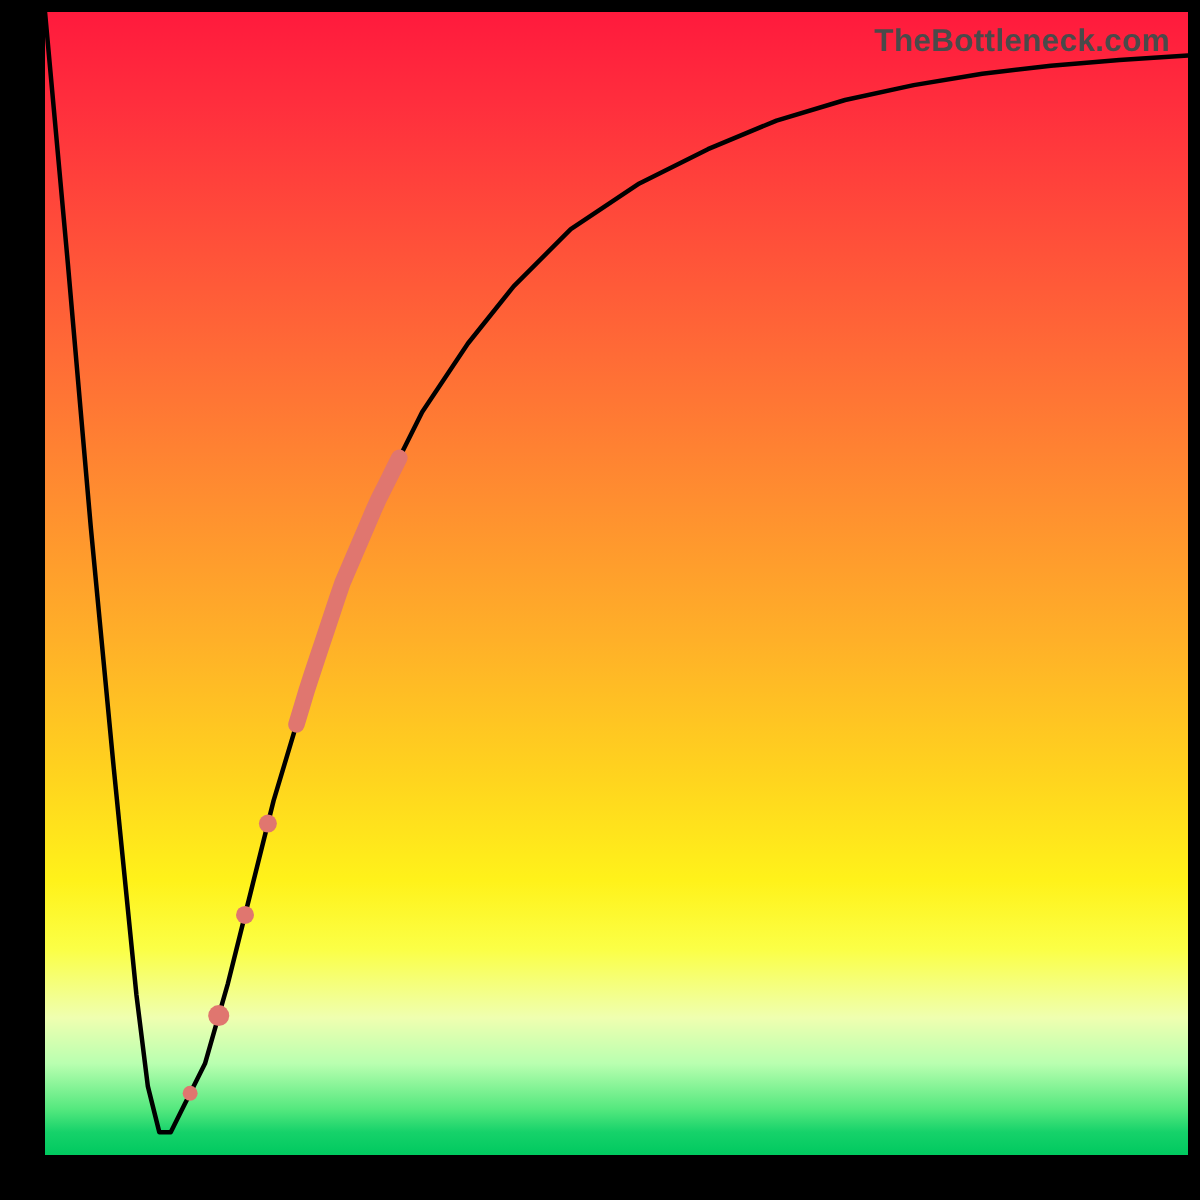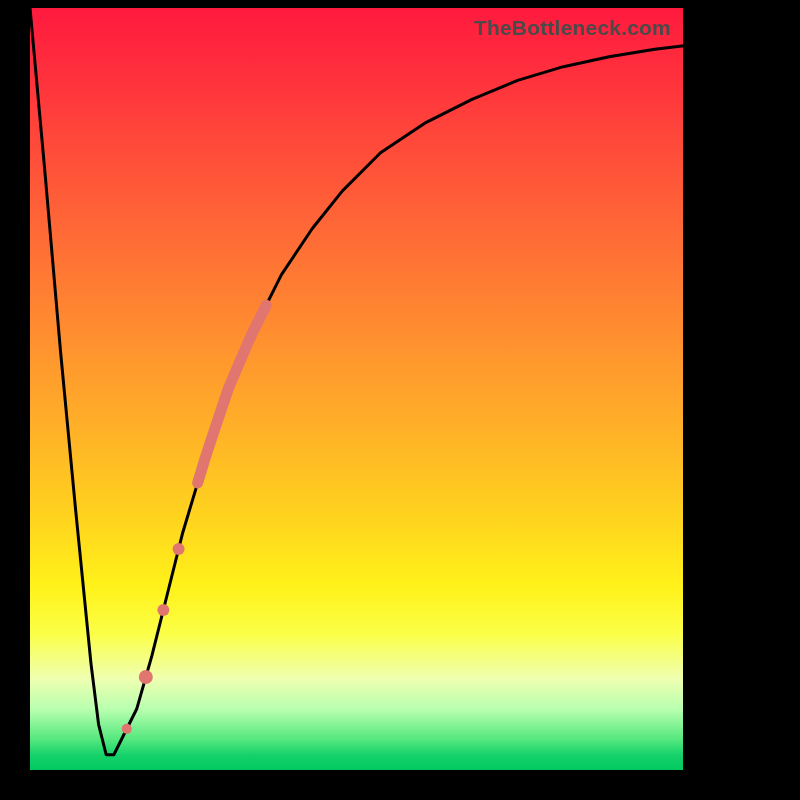--- a/index.html
+++ b/index.html
@@ -14,21 +14,21 @@
   .outer {
     position: relative;
     width: 800px;
     height: 800px;
     background: #000;
   }
   .plot {
     position: absolute;
     left: 30px;
     top: 8px;
-    width: 653px;
+    width: 762px;
     height: 762px;
     background: linear-gradient(to bottom,
       #ff1a3d 0%,
       #ff2e3d 8%,
       #ff4a3a 18%,
       #ff6b36 30%,
       #ff8c30 42%,
       #ffb028 55%,
       #ffd41e 67%,
       #fff21a 76%,

